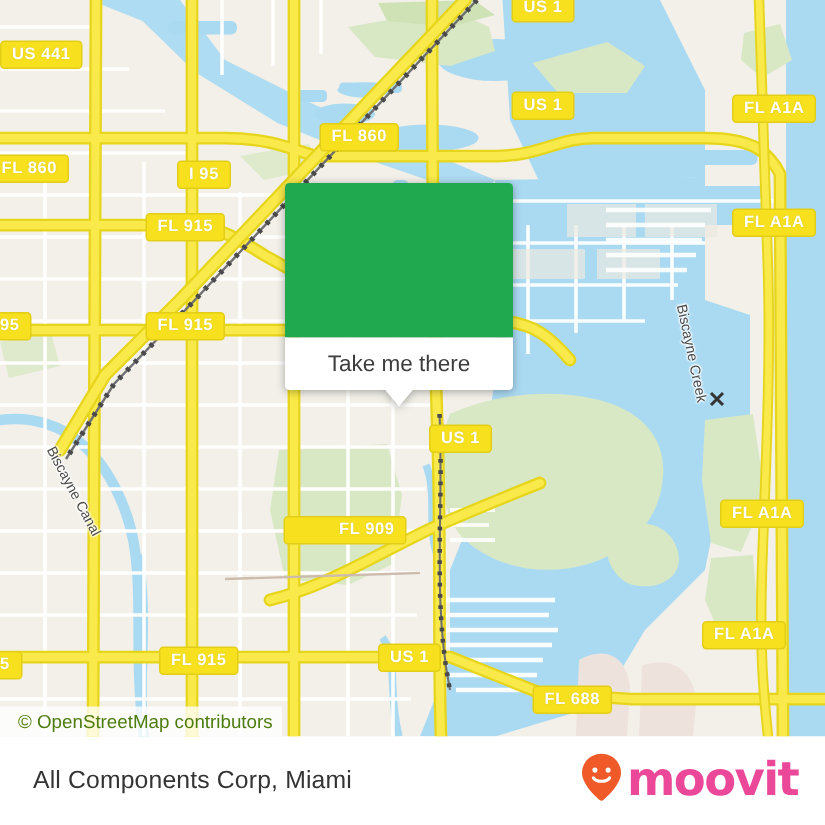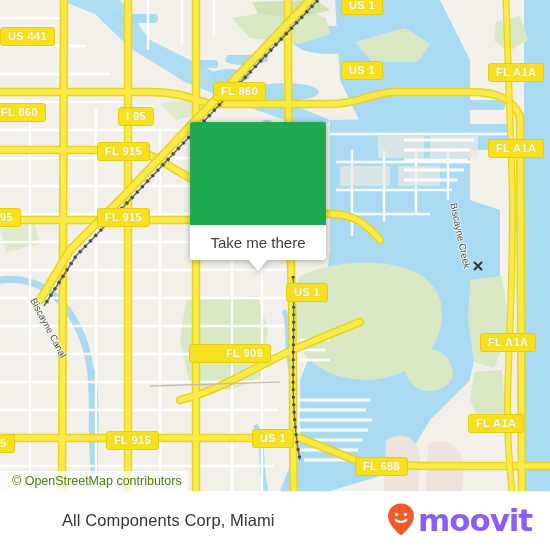--- a/index.html
+++ b/index.html
@@ -61,21 +61,21 @@
     text-shadow:
       1px 0 1px #fff, -1px 0 1px #fff,
       0 1px 1px #fff, 0 -1px 1px #fff;
   }
 
   
   #popup {
     position: absolute;
     left: 190px;
     top: 122px;
-    width: 136px;
+    width: 152px;
     filter: drop-shadow(0 1px 3px rgba(0,0,0,0.33));
   }
   #popup-image {
     height: 103px;
     background: #21a94f;
     border-radius: 3px 3px 0 0;
   }
   #popup-action {
     position: relative;
     height: 35px;
@@ -129,29 +129,28 @@
     justify-content: space-between;
     box-sizing: border-box;
     padding: 0 18px 0 22px;
   }
   #footer-title {
     color: #343434;
     font-size: 16.5px;
     font-family: "Liberation Sans", sans-serif;
     letter-spacing: 0.1px;
     white-space: nowrap;
-    margin-left: 40px;
   }
   #brand {
     display: flex;
     align-items: center;
     gap: 2px;
   }
   #brand-wordmark {
-    color: #8b5cf6;
+    color: #ec4899;
     font-size: 31px;
     font-weight: bold;
     letter-spacing: -1.1px;
     font-family: "DejaVu Sans", sans-serif;
     line-height: 31px;
   }
 </style>
 </head>
 <body>
 

